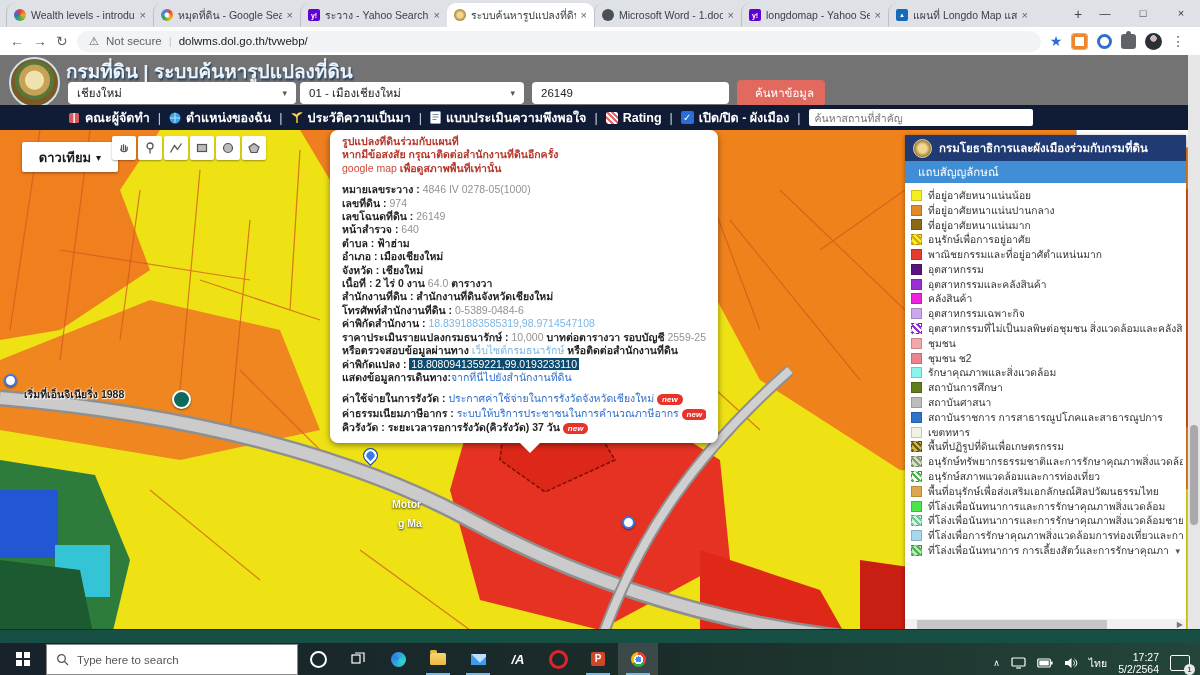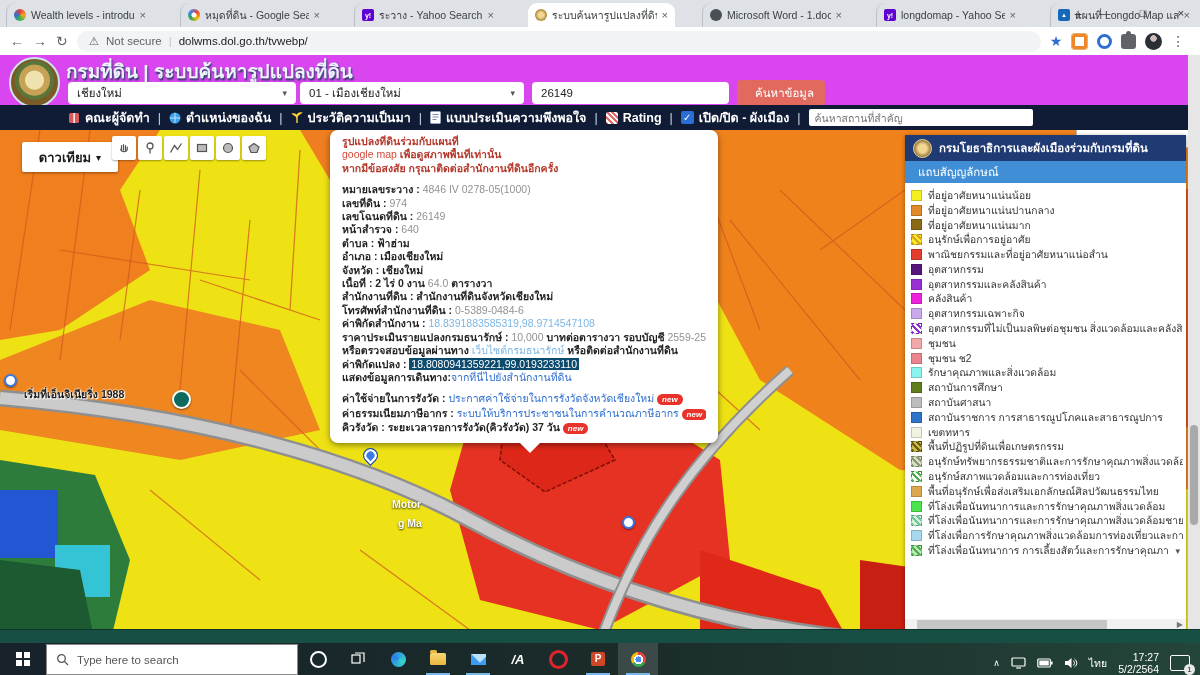--- a/index.html
+++ b/index.html
@@ -1,18 +1,18 @@
 <!DOCTYPE html>
 <html><head>
 <meta charset="utf-8">
 <style>
   html,body{margin:0;padding:0;width:1200px;height:675px;overflow:hidden;
     font-family:"Liberation Sans","DejaVu Sans",sans-serif;background:#dee1e6;}
   
-  #tabbar{position:absolute;top:0;left:0;width:1200px;height:27px;background:#dee1e6;display:flex;align-items:flex-end;padding-left:6px;box-sizing:border-box;gap:27px;}
+  #tabbar{position:absolute;top:0;left:0;width:1200px;height:27px;background:#dee1e6;display:flex;align-items:flex-end;padding-left:6px;box-sizing:border-box;}
   .tab{width:147px;height:24px;display:flex;align-items:center;gap:5px;padding:0 7px;box-sizing:border-box;
        font-size:10.5px;color:#3c4043;border-radius:9px 9px 0 0;position:relative;}
   .tab:not(.active){border-left:1px solid #bdc1c6;}
   .tab.active{background:#fff;}
   .tab .ttl{flex:1;white-space:nowrap;overflow:hidden;}
   .tab .cl{color:#5f6368;font-size:11px;}
   .fav{width:12px;height:12px;flex:0 0 12px;border-radius:50%;display:flex;align-items:center;justify-content:center;font-size:7px;color:#fff;font-weight:bold;}
   .fav-wealth{background:conic-gradient(#e04040,#f5a623,#39b54a,#2e6fd0,#e04040);}
   .fav-google{background:radial-gradient(circle,#fff 0 2.5px,transparent 2.6px),conic-gradient(from -45deg,#4285f4,#ea4335,#fbbc05,#34a853,#4285f4);}
   .fav-yahoo{background:#5f01d1;border-radius:2px;}
@@ -27,21 +27,21 @@
   #urlbox{flex:1;max-width:940px;height:21px;background:#f1f3f4;border-radius:11px;display:flex;align-items:center;gap:7px;padding:0 12px;font-size:11.5px;color:#5f6368;}
   #urlbox .url{color:#202124;}
   #urlbox .sep{color:#c4c7cb;}
   .extic{width:15px;height:15px;border-radius:3px;}
   .ext-orange{background:#fff;border:1px solid #e1b26a;box-shadow:inset 0 0 0 3px #f0862a;}
   .ext-blue{background:#fff;border:3px solid #2e6fd0;border-radius:50%;width:9px;height:9px;}
   .ext-puzzle{background:#5f6368;border-radius:3px;position:relative;}
   .ext-puzzle:after{content:"";position:absolute;top:-3px;left:5px;width:5px;height:5px;border-radius:50%;background:#5f6368;}
   #avatar{width:17px;height:17px;border-radius:50%;background:radial-gradient(circle at 50% 32%,#cbb 3px,#2b2f36 3.5px);}
   
-  #siteheader{position:absolute;top:55px;left:0;width:1200px;height:56px;background:#d946ef;}
+  #siteheader{position:absolute;top:55px;left:0;width:1200px;height:56px;background:#737373;}
   #dol-logo{position:absolute;top:2px;left:9px;width:47px;height:47px;border-radius:50%;border:2px solid #cfe0ee;
     background:radial-gradient(circle at 50% 45%,#efe2ae 0 9px,#c8a254 10px 15px,#58763a 16px 19px,#7a5a25 20px);}
   #sitetitle{position:absolute;top:1px;left:66px;font-size:19px;font-weight:bold;color:#ecf4fb;text-shadow:1px 2px 2px #1d3c5e;}
   .hfield{position:absolute;top:27px;height:22px;background:#fff;border-radius:4px;font-size:11.5px;color:#222;display:flex;align-items:center;padding:0 9px;box-sizing:border-box;}
   .hfield .chev{margin-left:auto;color:#555;font-size:9px;}
   #btn-search{position:absolute;top:25px;left:737px;width:88px;height:26px;background:#e2695e;border:none;border-radius:4px;color:#fff;font-size:11.5px;font-family:inherit;padding-left:13px;}
   
   #menubar{position:absolute;top:105px;left:0;width:1200px;height:25px;background:#101b36;display:flex;align-items:center;gap:8px;padding-left:68px;box-sizing:border-box;color:#fff;font-size:12.5px;font-weight:bold;}
   #menubar .mi{display:flex;align-items:center;gap:5px;}
   #menubar .sep{color:#cfd6e4;font-weight:normal;}
@@ -330,22 +330,22 @@
 
   <span class="circmark" style="left:172px;top:260px;"></span>
   <span class="circmark small" style="left:4px;top:244px;"></span>
   <span class="pin" style="left:345px;top:290px;"></span>
   <span class="pin" style="left:363px;top:318px;"></span>
   <span class="circmark small" style="left:622px;top:386px;"></span>
   <span class="pin green" style="left:523px;top:300px;"></span>
 
   <div id="popup">
       <div class="p-line"><span class="p-redbold">รูปแปลงที่ดินร่วมกับแผนที่</span></div>
+      <div class="p-line"><span class="p-redbold">หากมีข้อสงสัย กรุณาติดต่อสำนักงานที่ดินอีกครั้ง</span></div>
       <div class="p-line"><span class="p-red">google map </span><span class="p-redbold">เพื่อดูสภาพพื้นที่เท่านั้น</span></div>
-      <div class="p-line"><span class="p-redbold">หากมีข้อสงสัย กรุณาติดต่อสำนักงานที่ดินอีกครั้ง</span></div>
       <div class="p-spacer"></div>
       <div class="p-line"><span class="p-label">หมายเลขระวาง : </span><span class="p-value">4846 IV 0278-05(1000)</span></div>
       <div class="p-line"><span class="p-label">เลขที่ดิน : </span><span class="p-value">974</span></div>
       <div class="p-line"><span class="p-label">เลขโฉนดที่ดิน : </span><span class="p-value">26149</span></div>
       <div class="p-line"><span class="p-label">หน้าสำรวจ : </span><span class="p-value">640</span></div>
       <div class="p-line"><span class="p-label">ตำบล : ฟ้าฮ่าม</span></div>
       <div class="p-line"><span class="p-label">อำเภอ : เมืองเชียงใหม่</span></div>
       <div class="p-line"><span class="p-label">จังหวัด : เชียงใหม่</span></div>
       <div class="p-line"><span class="p-label">เนื้อที่ : 2 ไร่ 0 งาน </span><span class="p-value">64.0</span><span class="p-label"> ตารางวา</span></div>
       <div class="p-line"><span class="p-label">สำนักงานที่ดิน : สำนักงานที่ดินจังหวัดเชียงใหม่</span></div>
@@ -383,21 +383,21 @@
         <div class="lrow">
           <span class="sw" style="background: rgb(138, 106, 21);"></span>
           <span class="lt">ที่อยู่อาศัยหนาแน่นมาก</span>
         </div>
         <div class="lrow">
           <span class="sw" style="background: repeating-linear-gradient(45deg, rgb(224, 160, 32) 0px, rgb(224, 160, 32) 2px, rgb(244, 239, 30) 2px, rgb(244, 239, 30) 4.5px);"></span>
           <span class="lt">อนุรักษ์เพื่อการอยู่อาศัย</span>
         </div>
         <div class="lrow">
           <span class="sw" style="background: rgb(226, 61, 46);"></span>
-          <span class="lt">พาณิชยกรรมและที่อยู่อาศัยหนาแน่อสำน</span>
+          <span class="lt">พาณิชยกรรมและที่อยู่อาศัตำแหน่นมาก</span>
         </div>
         <div class="lrow">
           <span class="sw" style="background: rgb(88, 21, 125);"></span>
           <span class="lt">อุตสาหกรรม</span>
         </div>
         <div class="lrow">
           <span class="sw" style="background: rgb(154, 47, 212);"></span>
           <span class="lt">อุตสาหกรรมและคลังสินค้า</span>
         </div>
         <div class="lrow">

